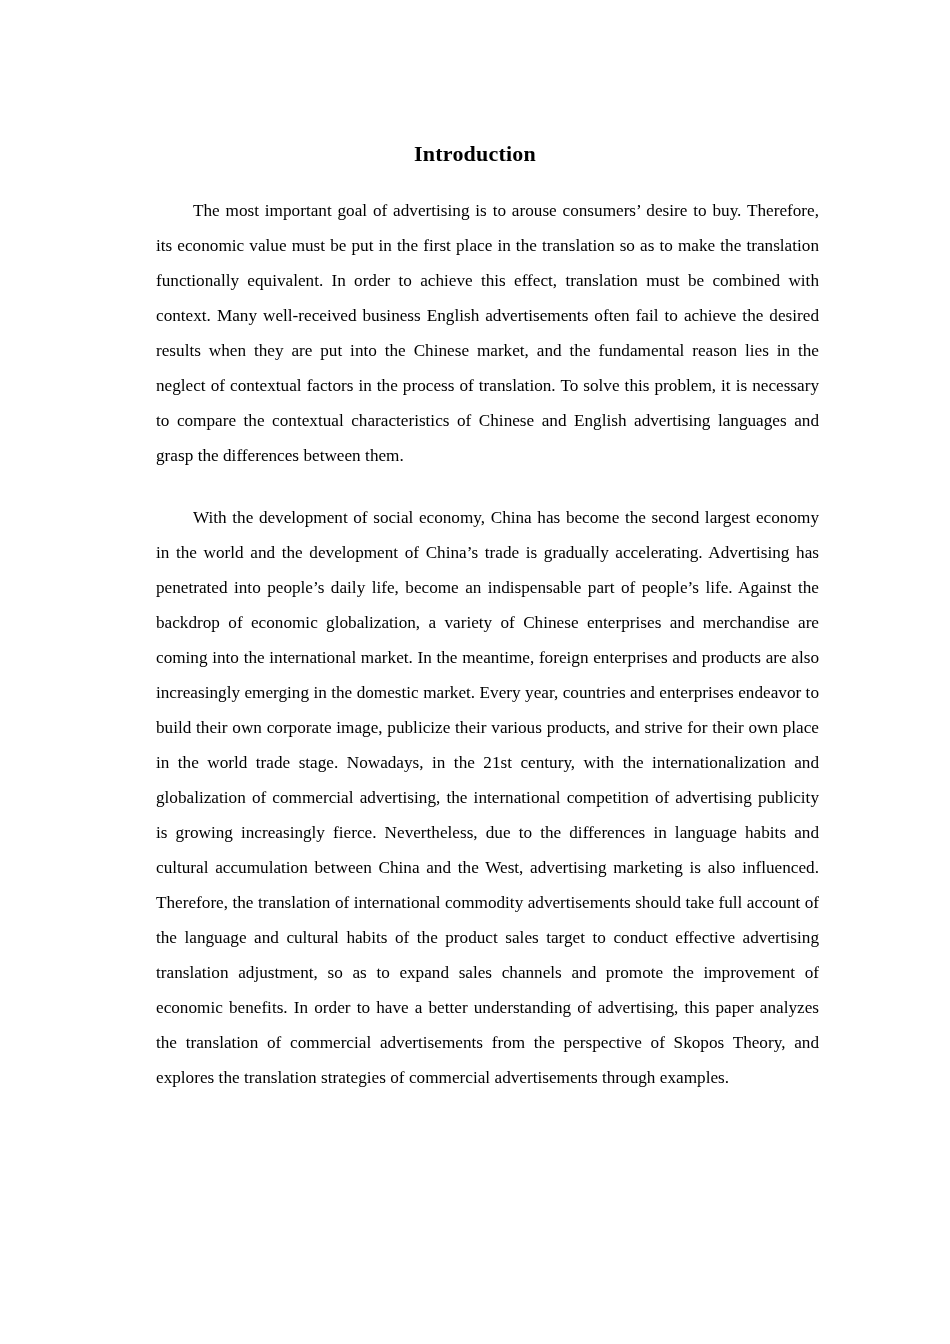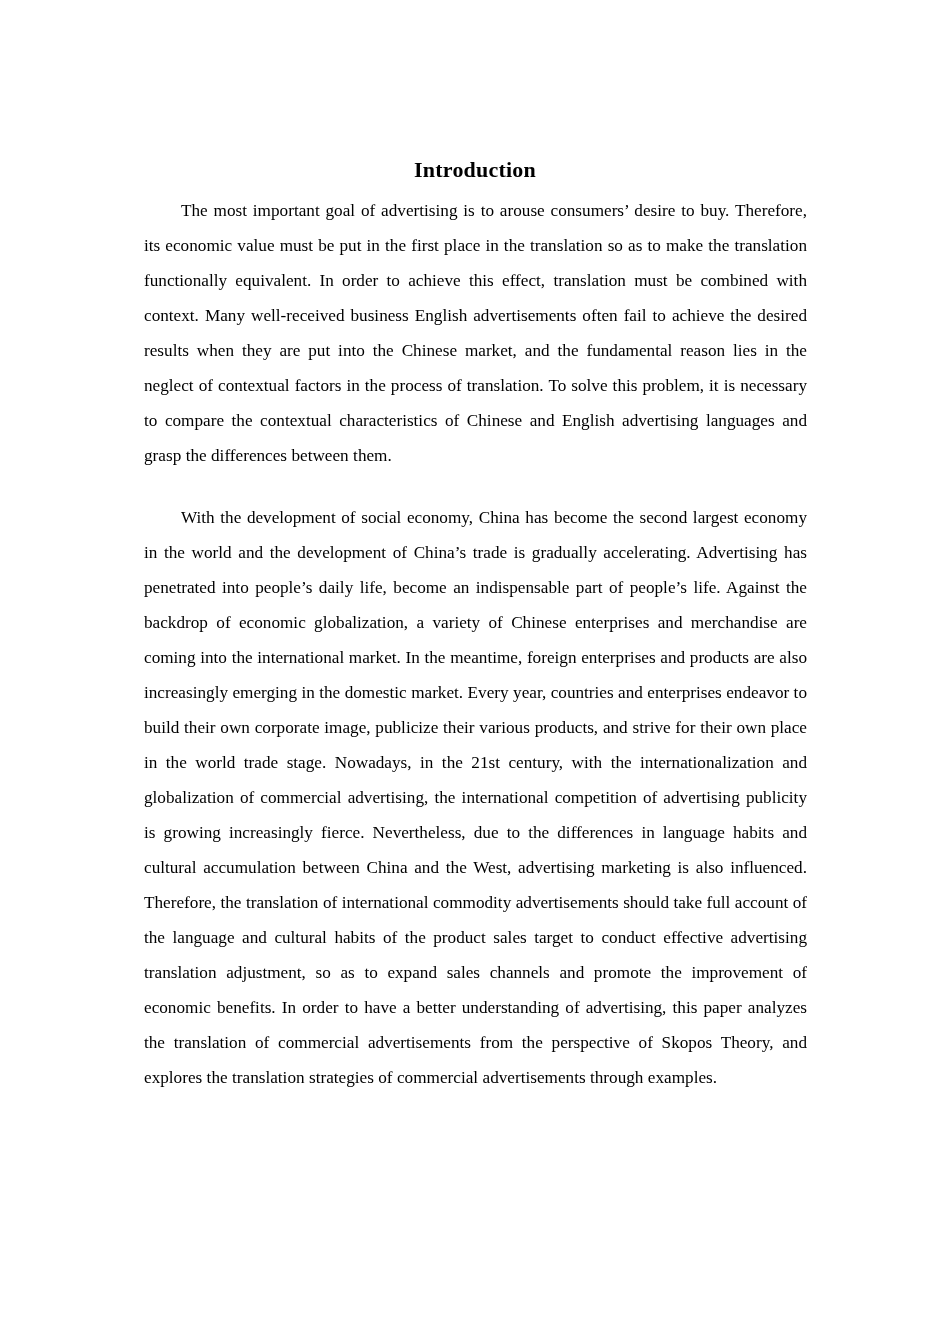--- a/index.html
+++ b/index.html
@@ -17,33 +17,33 @@
   }
   .page {
     position: relative;
     width: 950px;
     height: 1344px;
     background: #ffffff;
     box-sizing: border-box;
   }
   .page-title {
     position: absolute;
-    top: 140px;
+    top: 124px;
     left: 0;
     width: 950px;
     text-align: center;
     font-size: 22px;
     font-weight: bold;
     letter-spacing: 0.2px;
     line-height: 30px;
   }
   .body-block {
     position: absolute;
     top: 193px;
-    left: 144px;
+    left: 156px;
     width: 663px;
   }
   p.para {
     margin: 0;
     padding: 0;
     font-size: 17.2px;
     line-height: 35px;
     text-align: justify;
     text-justify: inter-word;
     text-indent: 37px;

